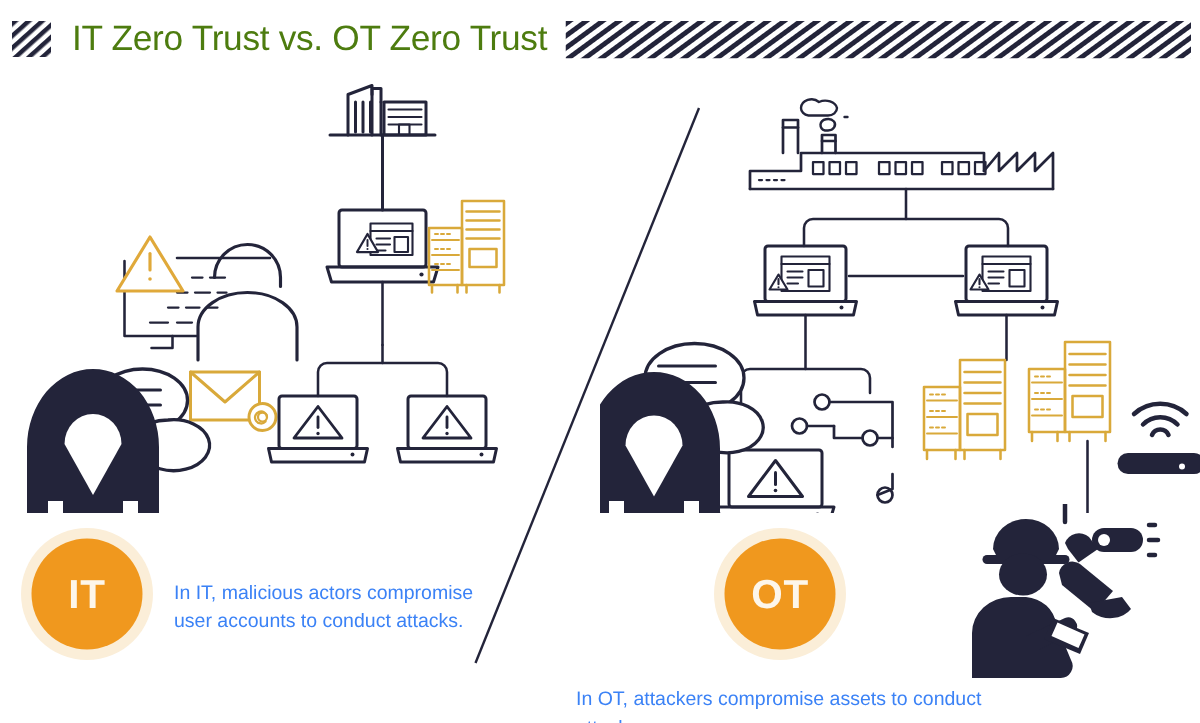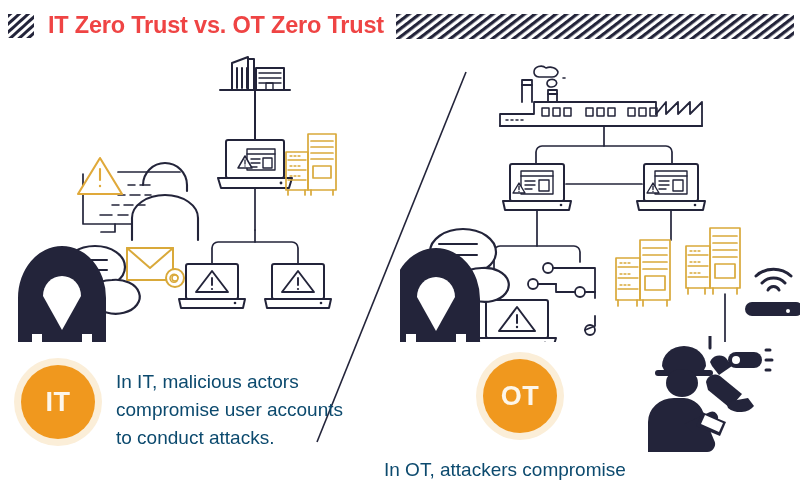--- a/index.html
+++ b/index.html
@@ -33,23 +33,23 @@
     align-items: center;
   }
   .hatch-left {
     width: 26px;
     height: 24px;
     margin-left: 8px;
     flex: none;
   }
   .title {
     font-size: 23.5px;
-    font-weight: bold;
+    font-weight: normal;
     letter-spacing: -0.2px;
-    color: #ef4444;
+    color: #4d7c0f;
     white-space: nowrap;
     margin-left: 14px;
     margin-right: 12px;
     line-height: 1;
   }
   .hatch-right {
     flex: 1;
     height: 25px;
     margin-right: 6px;
   }
@@ -109,23 +109,23 @@
     display: flex;
     align-items: center;
     justify-content: center;
     font-size: 27px;
     font-weight: bold;
     letter-spacing: 0.5px;
   }
   .caption-text {
     margin-left: 14px;
     margin-top: 16px;
-    font-size: 19px;
+    font-size: 13px;
     line-height: 1.48;
-    color: #0c4a6e;
+    color: #3b82f6;
   }
 
   
   .worker-icon {
     position: absolute;
     left: 648px;
     top: 336px;
     width: 128px;
     height: 116px;
   }

